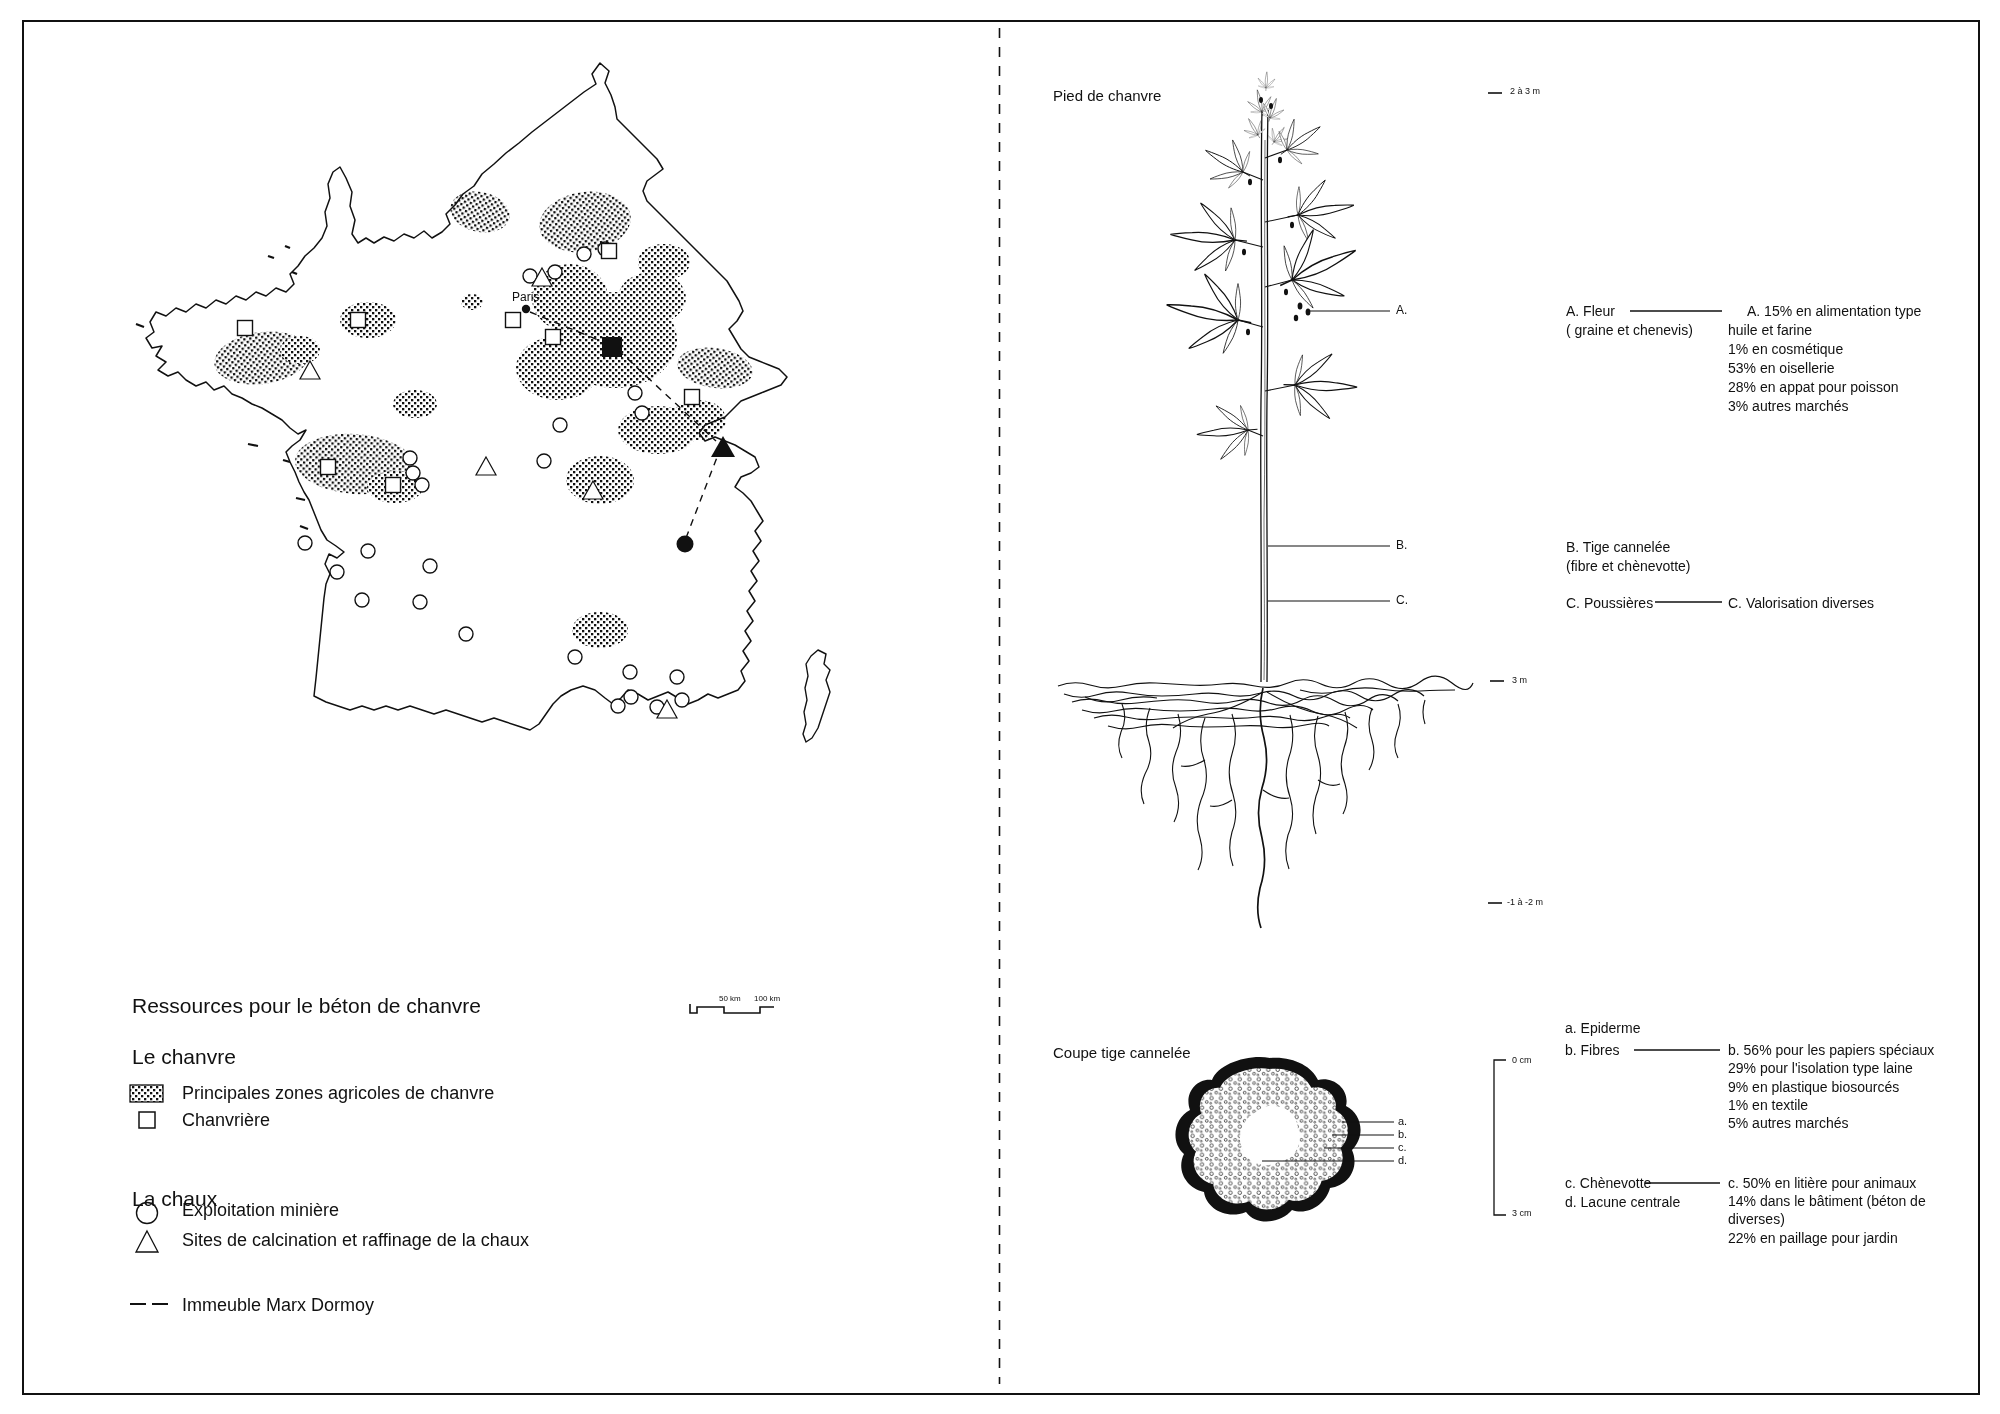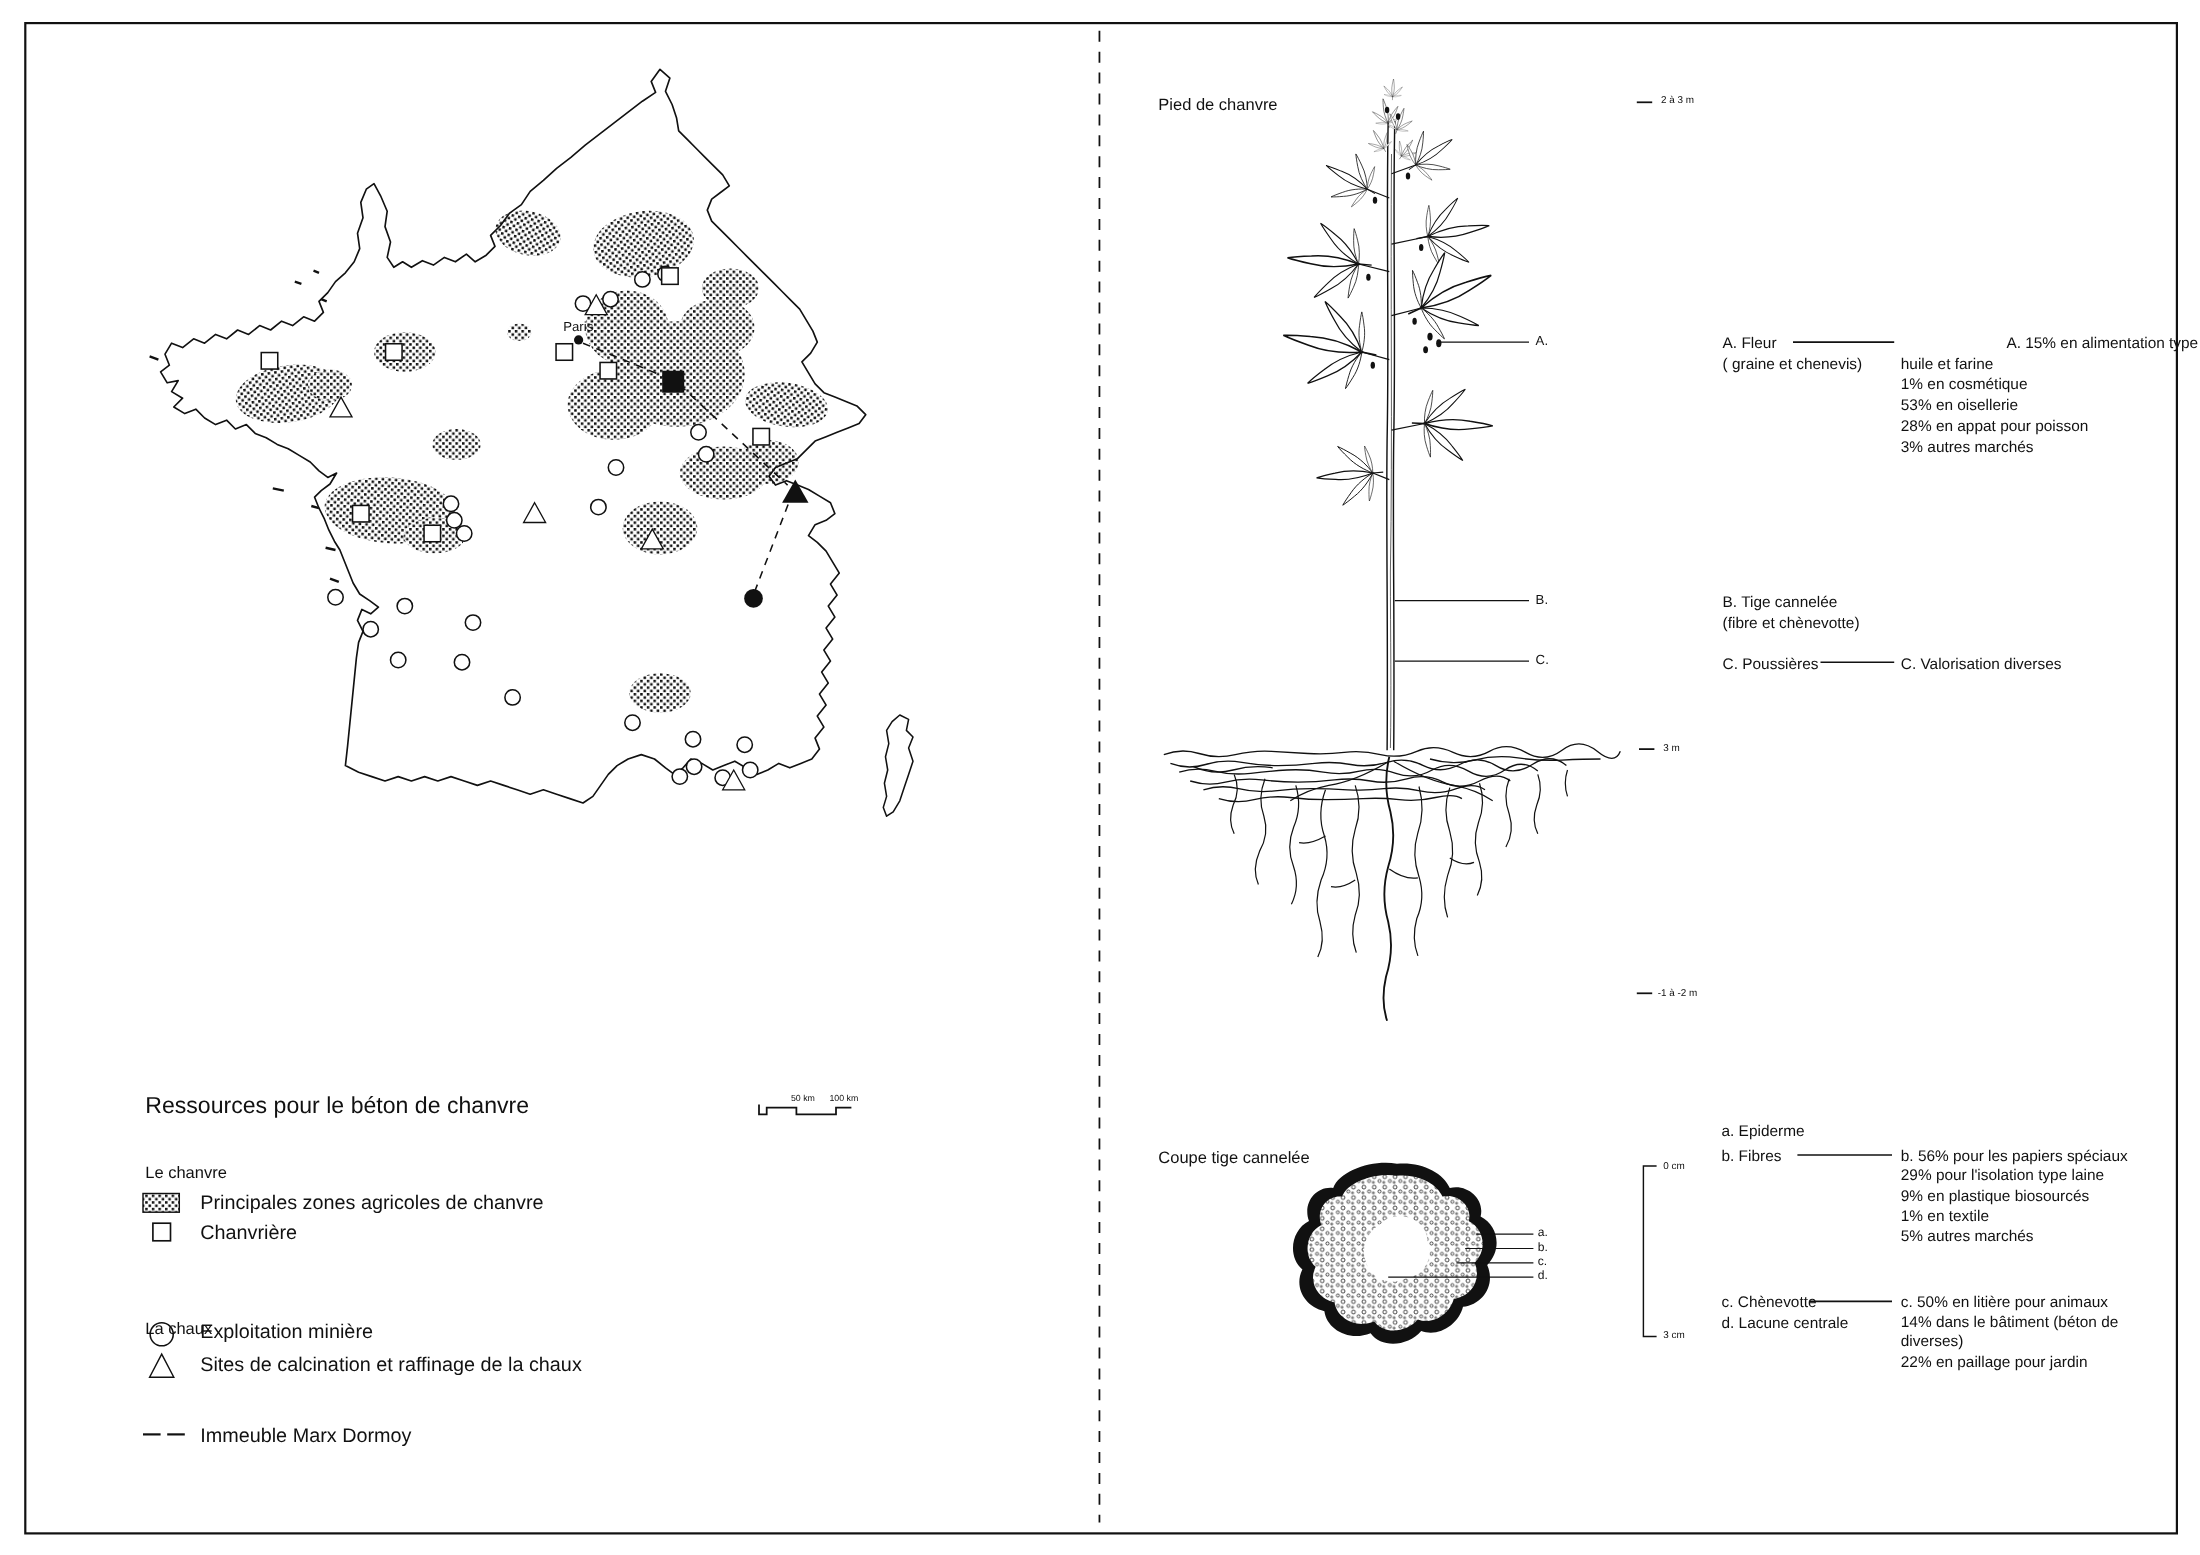--- a/index.html
+++ b/index.html
@@ -3,21 +3,21 @@
 <meta charset="utf-8">
 <style>
   html,body{margin:0;padding:0;background:#e8e8e8;}
   .page{position:relative;width:2000px;height:1414px;background:#ffffff;
         font-family:"Liberation Sans",sans-serif;color:#111;overflow:hidden;}
   .border{position:absolute;left:22px;top:20px;width:1954px;height:1371px;
           border:2px solid #111;}
   svg.art{position:absolute;left:0;top:0;}
   .t{position:absolute;white-space:nowrap;font-weight:normal;color:#111;line-height:1.05;}
   .fs21{font-size:21px;}
-  .fs19{font-size:15px;margin-top:13px;}
+  .fs19{font-size:21px;}
   .fs18{font-size:18px;}
   .fs15{font-size:15px;}
   .fs14{font-size:14px;}
   .fs12{font-size:12px;}
   .fs11{font-size:11px;}
   .fs9{font-size:9px;text-align:right;}
   .fs8{font-size:8px;}
 </style>
 </head>
 <body>
@@ -331,21 +331,21 @@
   <div class="t fs15" style="left:1053px;top:88px">Pied de chanvre</div>
   <div class="t fs9" style="left:1510px;top:87px">2 à 3 m</div>
   <div class="t fs9" style="left:1512px;top:676px">3 m</div>
   <div class="t fs9" style="left:1507px;top:898px">-1 à -2 m</div>
   <div class="t fs12" style="left:1396px;top:304px">A.</div>
   <div class="t fs12" style="left:1396px;top:539px">B.</div>
   <div class="t fs12" style="left:1396px;top:594px">C.</div>
 
   <div class="t fs14" style="left:1566px;top:304px">A. Fleur</div>
   <div class="t fs14" style="left:1566px;top:323px">( graine et chenevis)</div>
-  <div class="t fs14" style="left:1824px;top:304px">A. 15% en alimentation type</div>
+  <div class="t fs14" style="left:1747px;top:304px">A. 15% en alimentation type</div>
   <div class="t fs14" style="left:1728px;top:323px">huile et farine</div>
   <div class="t fs14" style="left:1728px;top:342px">1% en cosmétique</div>
   <div class="t fs14" style="left:1728px;top:361px">53% en oisellerie</div>
   <div class="t fs14" style="left:1728px;top:380px">28% en appat pour poisson</div>
   <div class="t fs14" style="left:1728px;top:399px">3% autres marchés</div>
 
   <div class="t fs14" style="left:1566px;top:540px">B. Tige cannelée</div>
   <div class="t fs14" style="left:1566px;top:559px">(fibre et chènevotte)</div>
   <div class="t fs14" style="left:1566px;top:596px">C. Poussières</div>
   <div class="t fs14" style="left:1728px;top:596px">C. Valorisation diverses</div>

